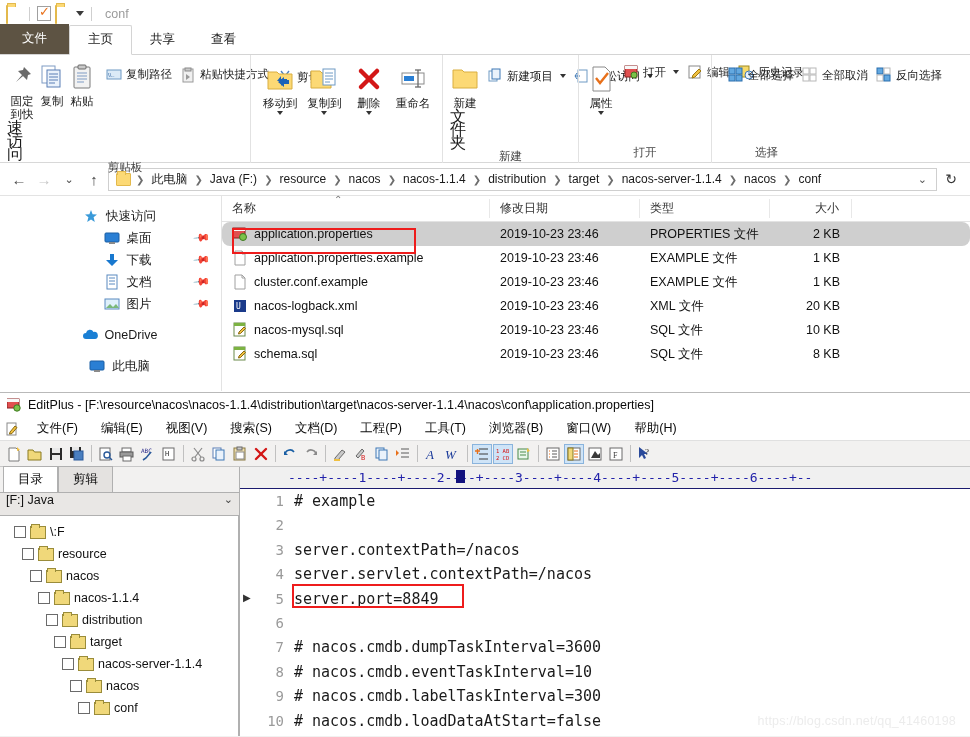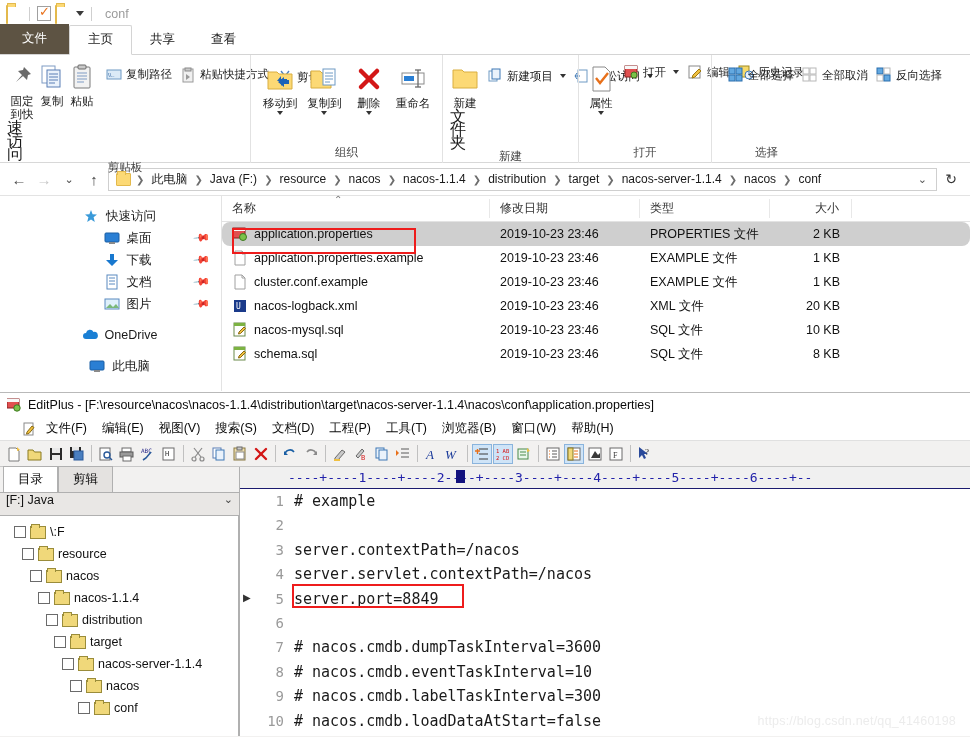--- a/index.html
+++ b/index.html
@@ -76,21 +76,21 @@
   .ftype { width:130px; padding-left:10px;}
   .fsize { width:82px; text-align:right; padding-right:12px;}
   .fic { width:16px;height:16px;flex:none;position:relative;}
 
   .redbox { position:absolute; border:2.5px solid #ee1c1c; pointer-events:none; }
 
   
   .editplus { position:absolute; left:0; top:392px; width:970px; height:345px; background:#f2f1f0; border-top:1px solid #b9b9b9;}
   .ep-title { height:24px; display:flex; align-items:center; gap:6px; padding-left:7px; font-size:12.5px; color:#0a0a0a; background:#fff;}
   .ep-icon { width:15px; height:14px; position:relative; flex:none;}
-  .ep-menu { height:24px; display:flex; align-items:center; gap:1px; padding-left:22px; background:#fff; border-bottom:1px solid #e0e0e0;}
+  .ep-menu { height:24px; display:flex; align-items:center; gap:9px; padding-left:5px; background:#fff; border-bottom:1px solid #e0e0e0;}
   .ep-menu .mi { font-size:12.5px; color:#0a0a0a; padding:2px 7px; cursor:default; white-space:nowrap;}
   .ep-pen { width:14px;height:14px;position:relative;margin-right:2px;}
 
   .ep-toolbar { height:26px; background:#f2f1f0; display:flex; align-items:center; padding-left:4px; gap:1px; border-bottom:1px solid #c8c8c8;}
   .tb { width:20px; height:20px; position:relative; display:flex; align-items:center; justify-content:center; font-size:11px; cursor:default; border:1px solid transparent;}
   .tb.on { background:#cfe4f7; border:1px solid #8ab4dd; }
   .tbsep { width:1px; height:17px; background:#c0c0c0; margin:0 3px;}
 
   .ep-body { display:flex; height:269px; }
   .ep-left { width:240px; background:#f2f1f0; border-right:1px solid #b0b0b0; display:flex; flex-direction:column;}
@@ -273,21 +273,20 @@
                   <g stroke="#6a6a6a" stroke-width="1.3">
                     <line x1="20" y1="6" x2="20" y2="23"></line>
                     <line x1="17" y1="6" x2="23" y2="6"></line>
                     <line x1="17" y1="23" x2="23" y2="23"></line>
                   </g>
                 </svg>
             </span>
             <span class="lbl">重命名</span>
           </div>
         </div>
-        <div class="rgroup-label">组织</div>
       </div>
 
       <div class="rgroup" style="width:136px">
         <div class="rgroup-body" style="padding-top:6px">
           <div class="bigbtn" style="width:52px">
             <span class="bigicon">
               <svg width="30" height="30" viewBox="0 0 30 30">
                   <path d="M3 6h9l2 2h13v16H3z" fill="#fcd975" stroke="#d9ae40"></path>
                 </svg>
             </span>

